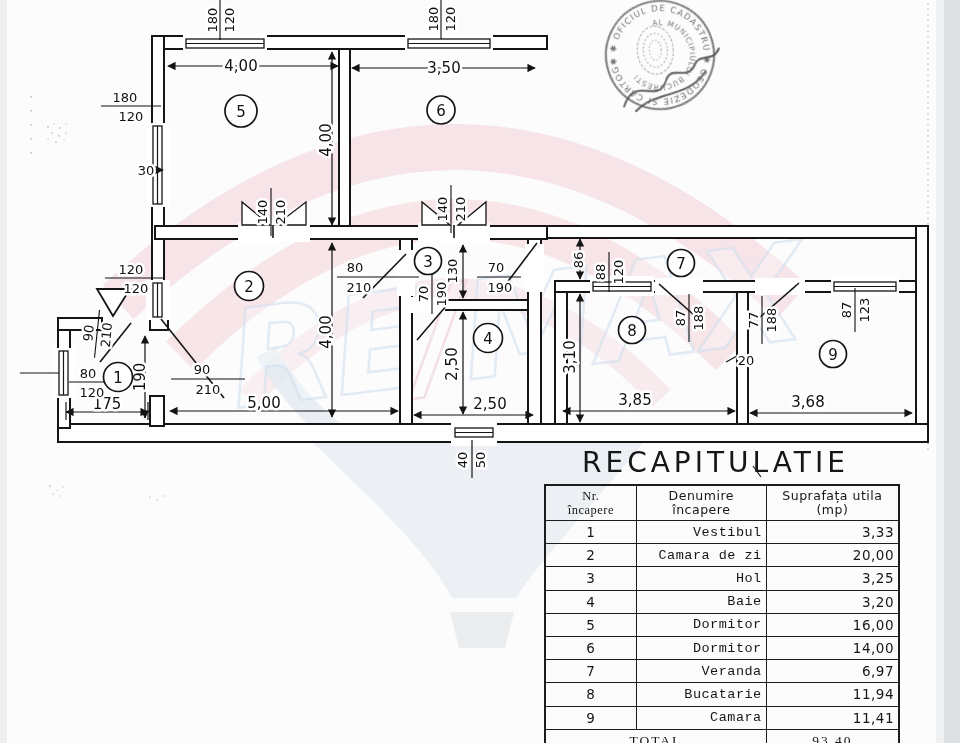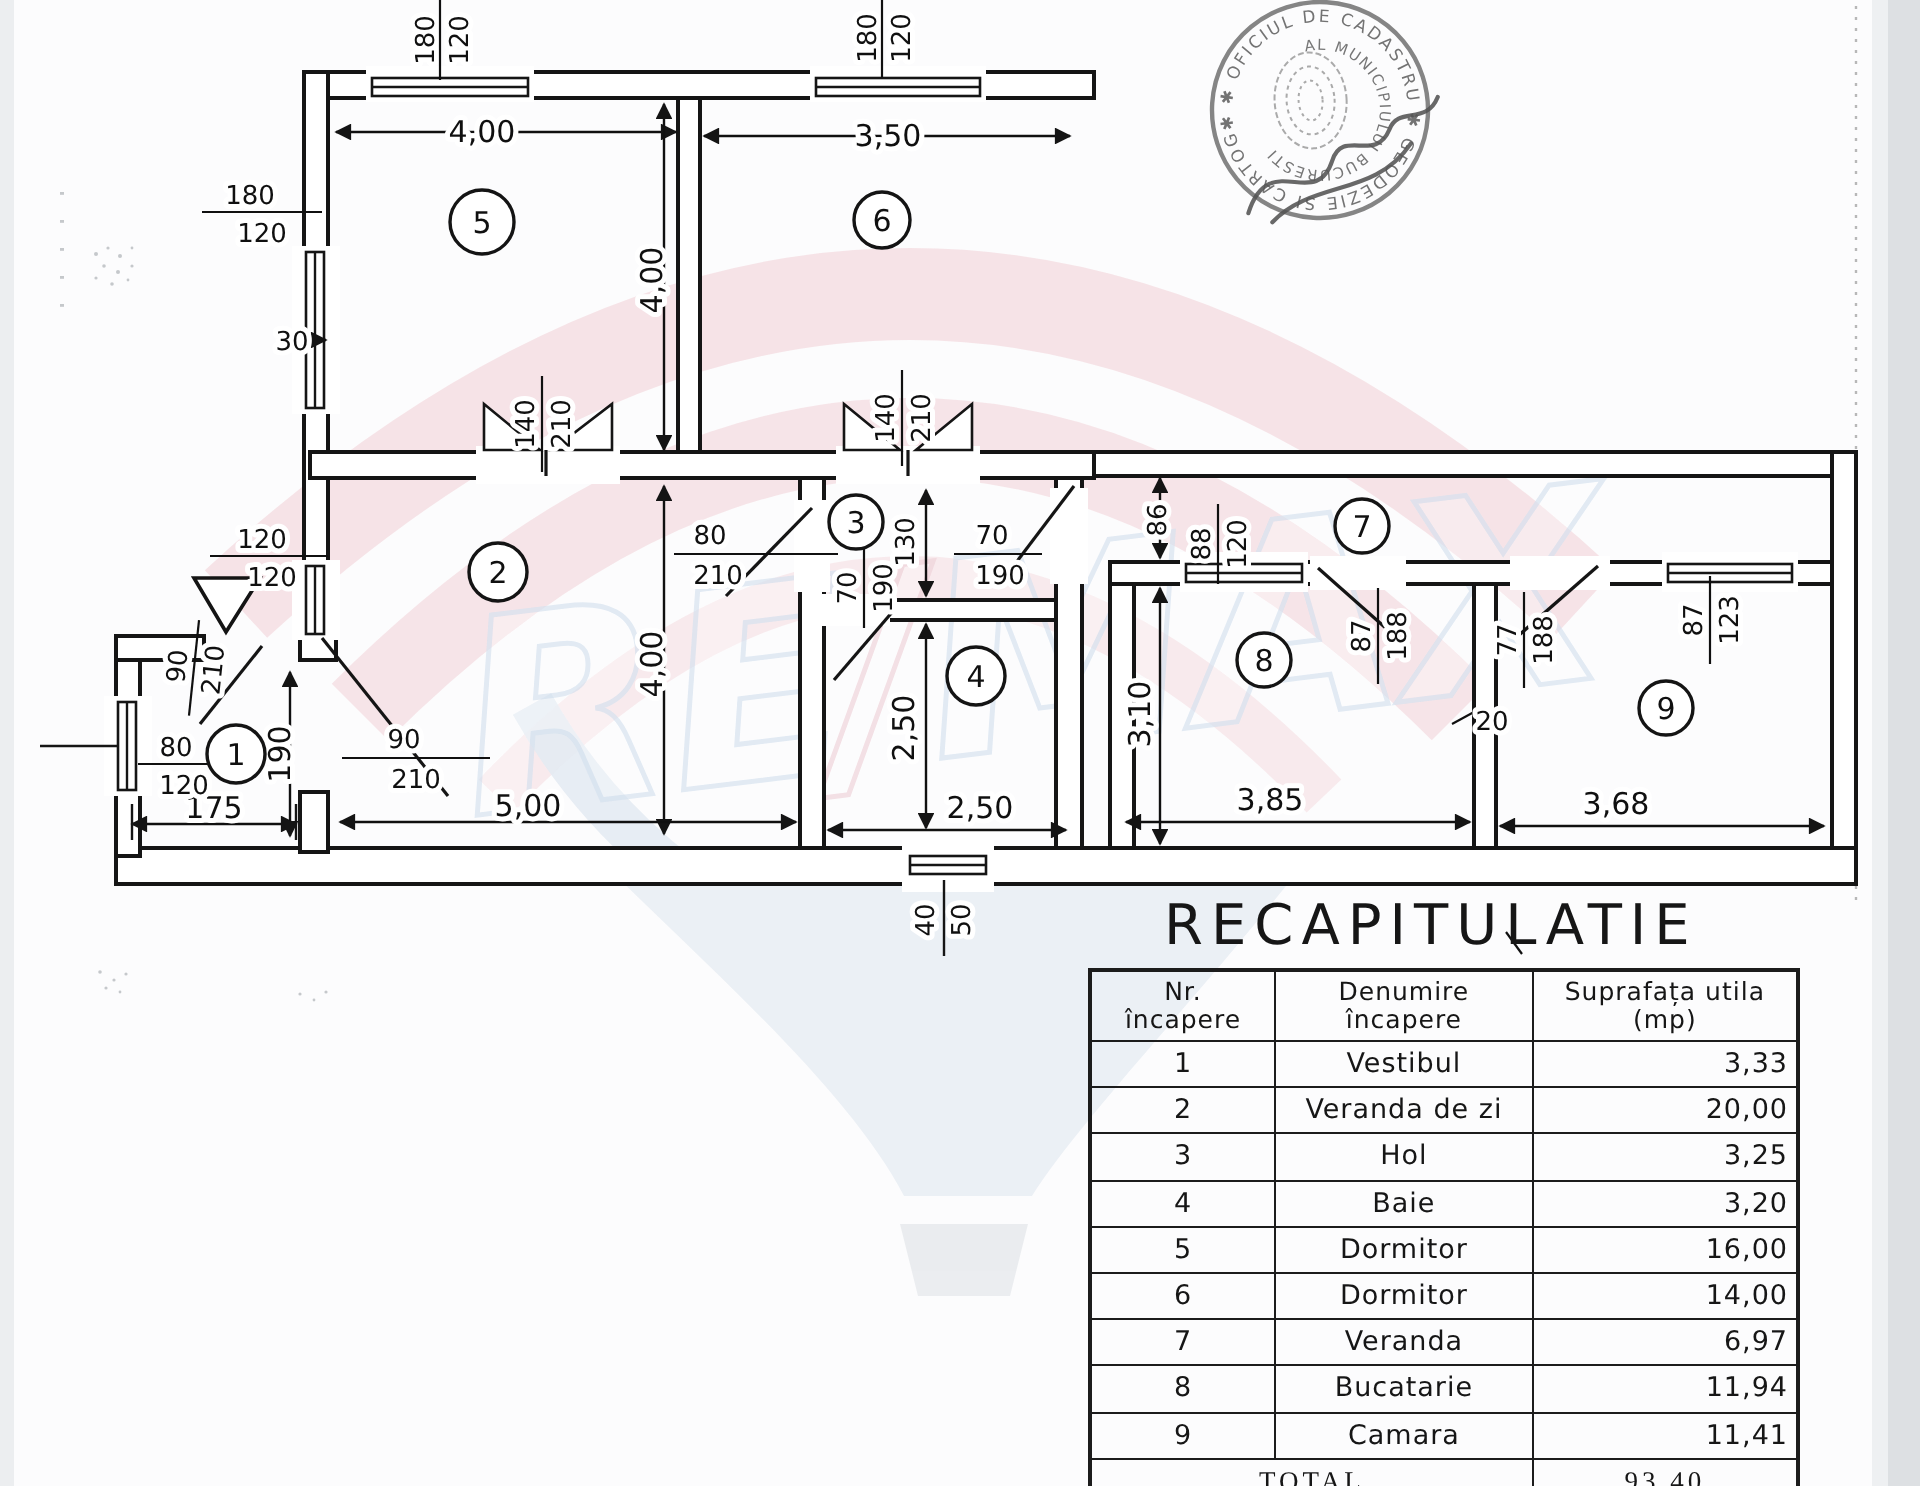--- a/index.html
+++ b/index.html
@@ -21,25 +21,25 @@
   .ds{font-size:13px;}
   .rn{font-size:15px;stroke-width:0;}
   .roomc{fill:#ffffff;stroke:#141414;stroke-width:1.7;}
   
   .table-wrap{position:absolute;left:544px;top:446px;width:356px;color:#161616;}
   .rec-title{font-size:28px;letter-spacing:4px;margin:0 0 5px 38px;white-space:nowrap;}
   table.rec{border-collapse:collapse;width:356px;background:transparent;}
   table.rec th, table.rec td{border:1.6px solid #1c1c1c;padding:0 4px;
       font-size:13.5px;letter-spacing:0.5px;background:transparent;}
   table.rec{border:2.2px solid #1c1c1c;}
-  th.c1{width:86px;} th.c2{width:126px;} th.c3{width:130px;}
+  th.c1{width:86px;font-family:Liberation Serif, serif;} th.c2{width:126px;} th.c3{width:130px;}
   table.rec thead th{height:34px;font-weight:normal;font-size:12.5px;line-height:1.15;text-align:center;}
   table.rec tbody td{height:22.2px;}
   td.nr{text-align:center;}
-  td.nm{text-align:center;padding-left:12px;}
+  td.nm{text-align:right;padding-left:12px;font-family:Liberation Mono, monospace;}
   td.ar{text-align:right;}
   tr.total td{height:23px;text-align:center;letter-spacing:2px;font-family:Liberation Serif, serif;}
 </style>
 </head>
 <body>
 
 <div class="page">
 
 <svg width="960" height="743" viewBox="0 0 960 743">
   <defs>
@@ -387,21 +387,21 @@
         </tr>
       </thead>
       <tbody>
         <tr>
             <td class="nr">1</td>
             <td class="nm">Vestibul</td>
             <td class="ar">3,33</td>
           </tr>
         <tr>
             <td class="nr">2</td>
-            <td class="nm">Veranda de zi</td>
+            <td class="nm">Camara de zi</td>
             <td class="ar">20,00</td>
           </tr>
         <tr>
             <td class="nr">3</td>
             <td class="nm">Hol</td>
             <td class="ar">3,25</td>
           </tr>
         <tr>
             <td class="nr">4</td>
             <td class="nm">Baie</td>

